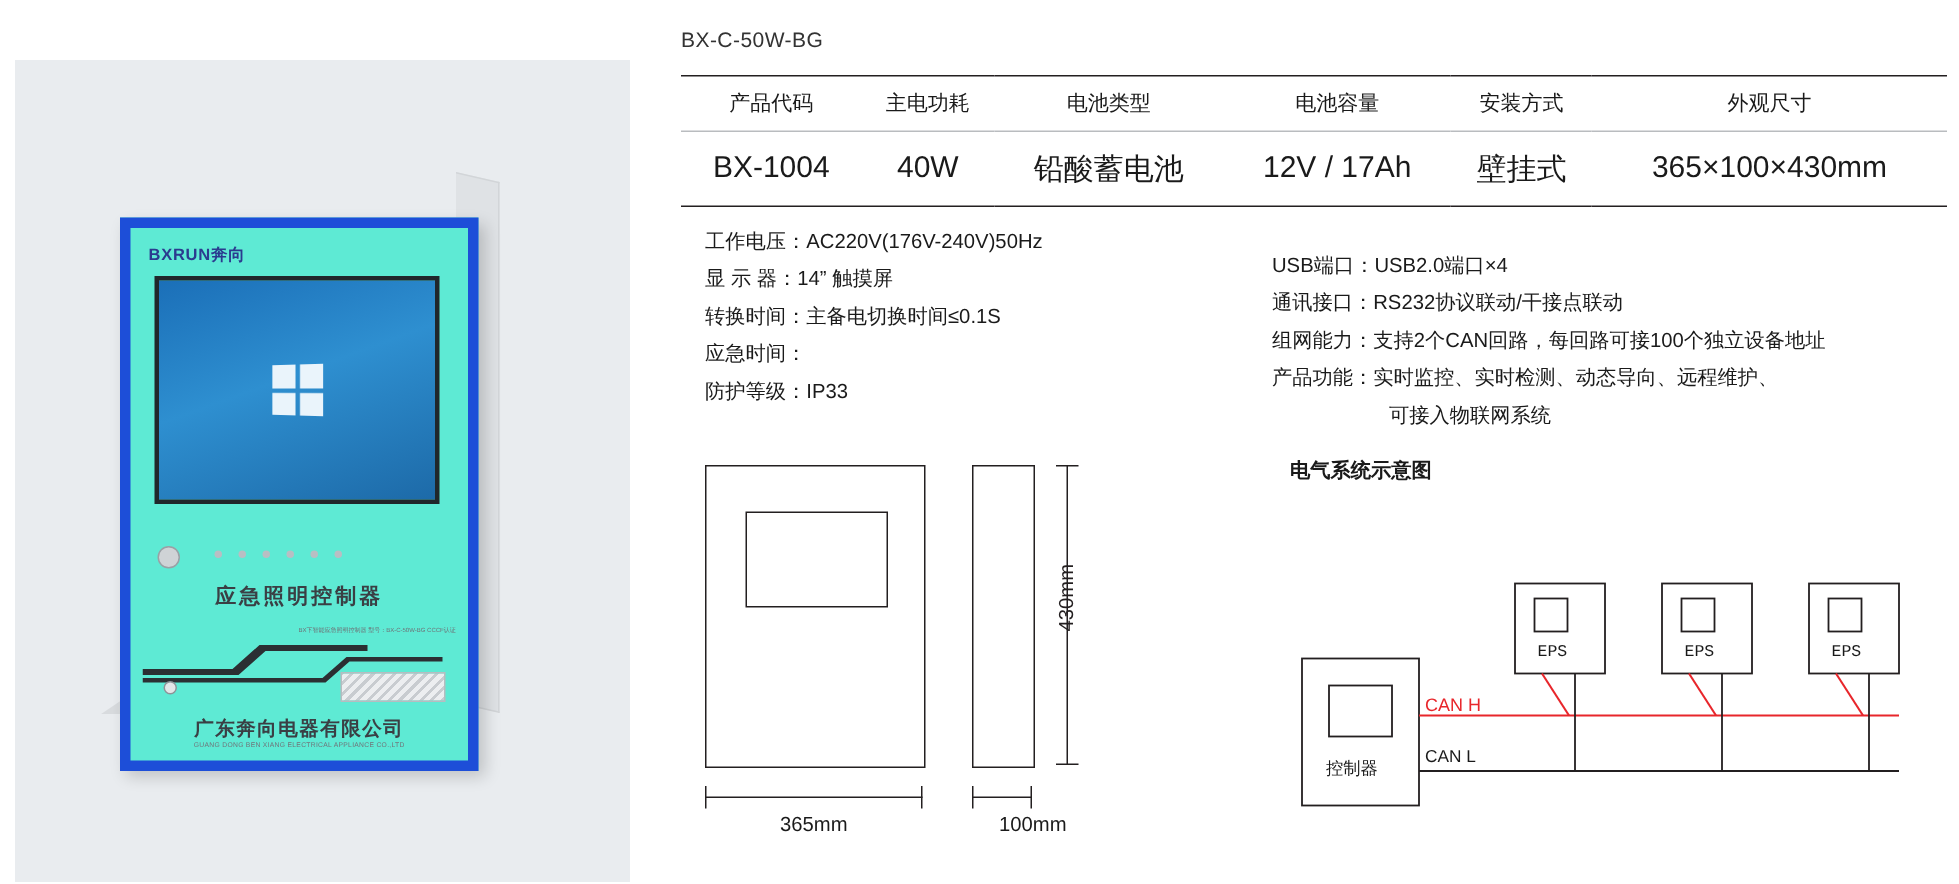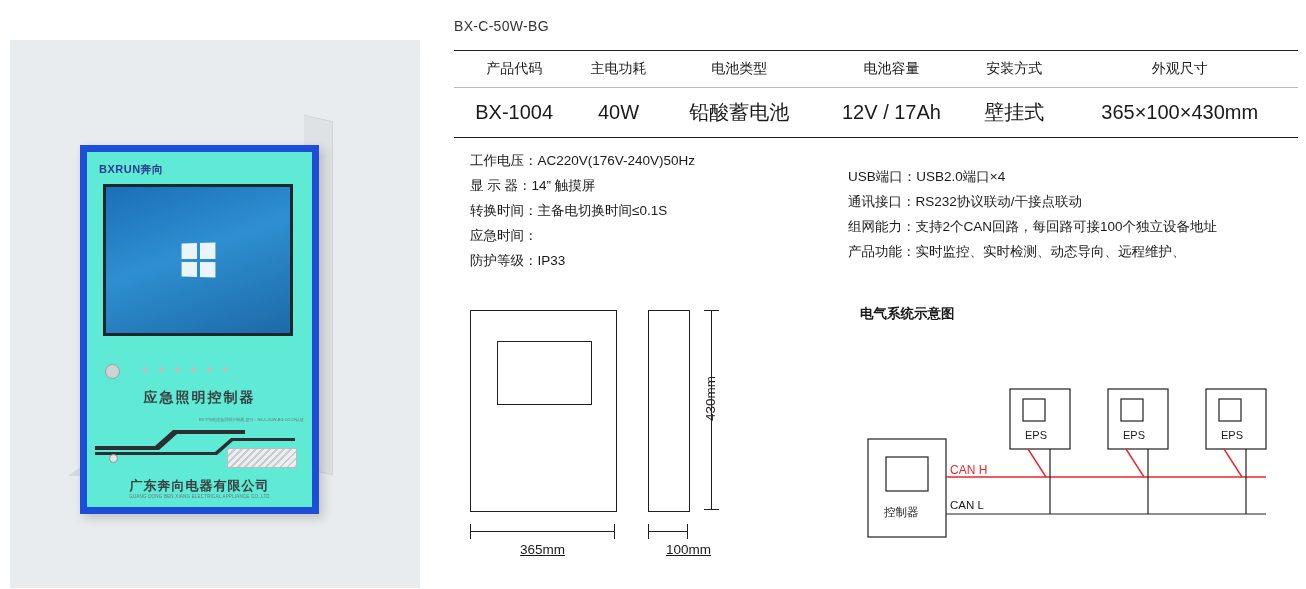--- a/index.html
+++ b/index.html
@@ -309,21 +309,20 @@
     background: #231f20;
   }
   .measure-h .tick-l { left: 0; }
   .measure-h .tick-r { right: 0; }
   .measure-label {
     position: absolute;
     text-align: center;
     font-size: 13.5px;
     color: #1a1a1a;
     white-space: nowrap;
-    text-decoration: underline;
   }
   .measure-v {
     position: absolute;
     width: 18px;
   }
   .measure-v .line {
     position: absolute;
     top: 0; bottom: 0;
     left: 9px;
     border-left: 1px solid #231f20;
@@ -362,21 +361,21 @@
     color: #1a1a1a;
   }
   .diagram svg { position: absolute; left: 0; top: 24px; }
   .dlabel {
     position: absolute;
     font-size: 11.5px;
     color: #1a1a1a;
     white-space: nowrap;
   }
   .dlabel-ctrl { font-size: 11.5px; }
-  .dlabel-eps { font-size: 11px; }
+  .dlabel-eps { font-size: 11px; font-family: Liberation Mono, monospace; }
   .canlabel-h { color: #e8262b; font-size: 12px; }
 </style>
 </head>
 <body>
 
 <div class="photo-panel">
   <div class="device-side"></div>
   <div class="device-bottom"></div>
   <div class="device">
     <div class="brand-logo">BXRUN奔向</div>
@@ -474,20 +473,21 @@
         <span class="pval">RS232协议联动/干接点联动</span>
       </div>
       <div class="prow">
         <span class="plabel">组网能力：</span>
         <span class="pval"> 支持2个CAN回路，每回路可接100个独立设备地址</span>
       </div>
       <div class="prow">
         <span class="plabel">产品功能：</span>
         <span class="pval">实时监控、实时检测、动态导向、远程维护、</span>
       </div>
+      <div class="pcont">可接入物联网系统</div>
     </div>
   </div>
 
   <div class="dims">
     <div class="box-front">
       <div class="box-front-inner"></div>
     </div>
     <div class="box-side"></div>
 
     <div class="measure-h" style="left:0; top:212px; width:145px;">

